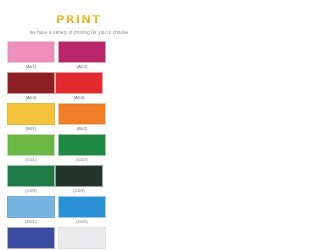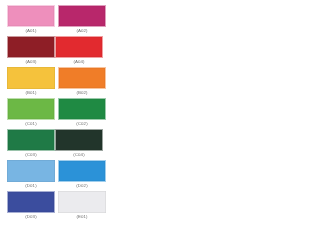--- a/index.html
+++ b/index.html
@@ -82,20 +82,24 @@
     color:#6f6f6f;
     letter-spacing:.1px;
     white-space:nowrap;
   }
 </style>
 </head>
 <body>
 
 <div id="page">
 
+  <div class="header">
+    <div class="title">PRINT</div>
+    <div class="subtitle">we have a variety of printing for you to choose</div>
+  </div>
 
   <div class="grid" id="grid">
       <div class="cell">
         <div class="swatch bordered" style="background: rgb(238, 143, 188);"></div>
         <div class="label">(A01)</div>
       </div>
       <div class="cell">
         <div class="swatch bordered" style="background: rgb(184, 39, 107);"></div>
         <div class="label">(A02)</div>
       </div>

